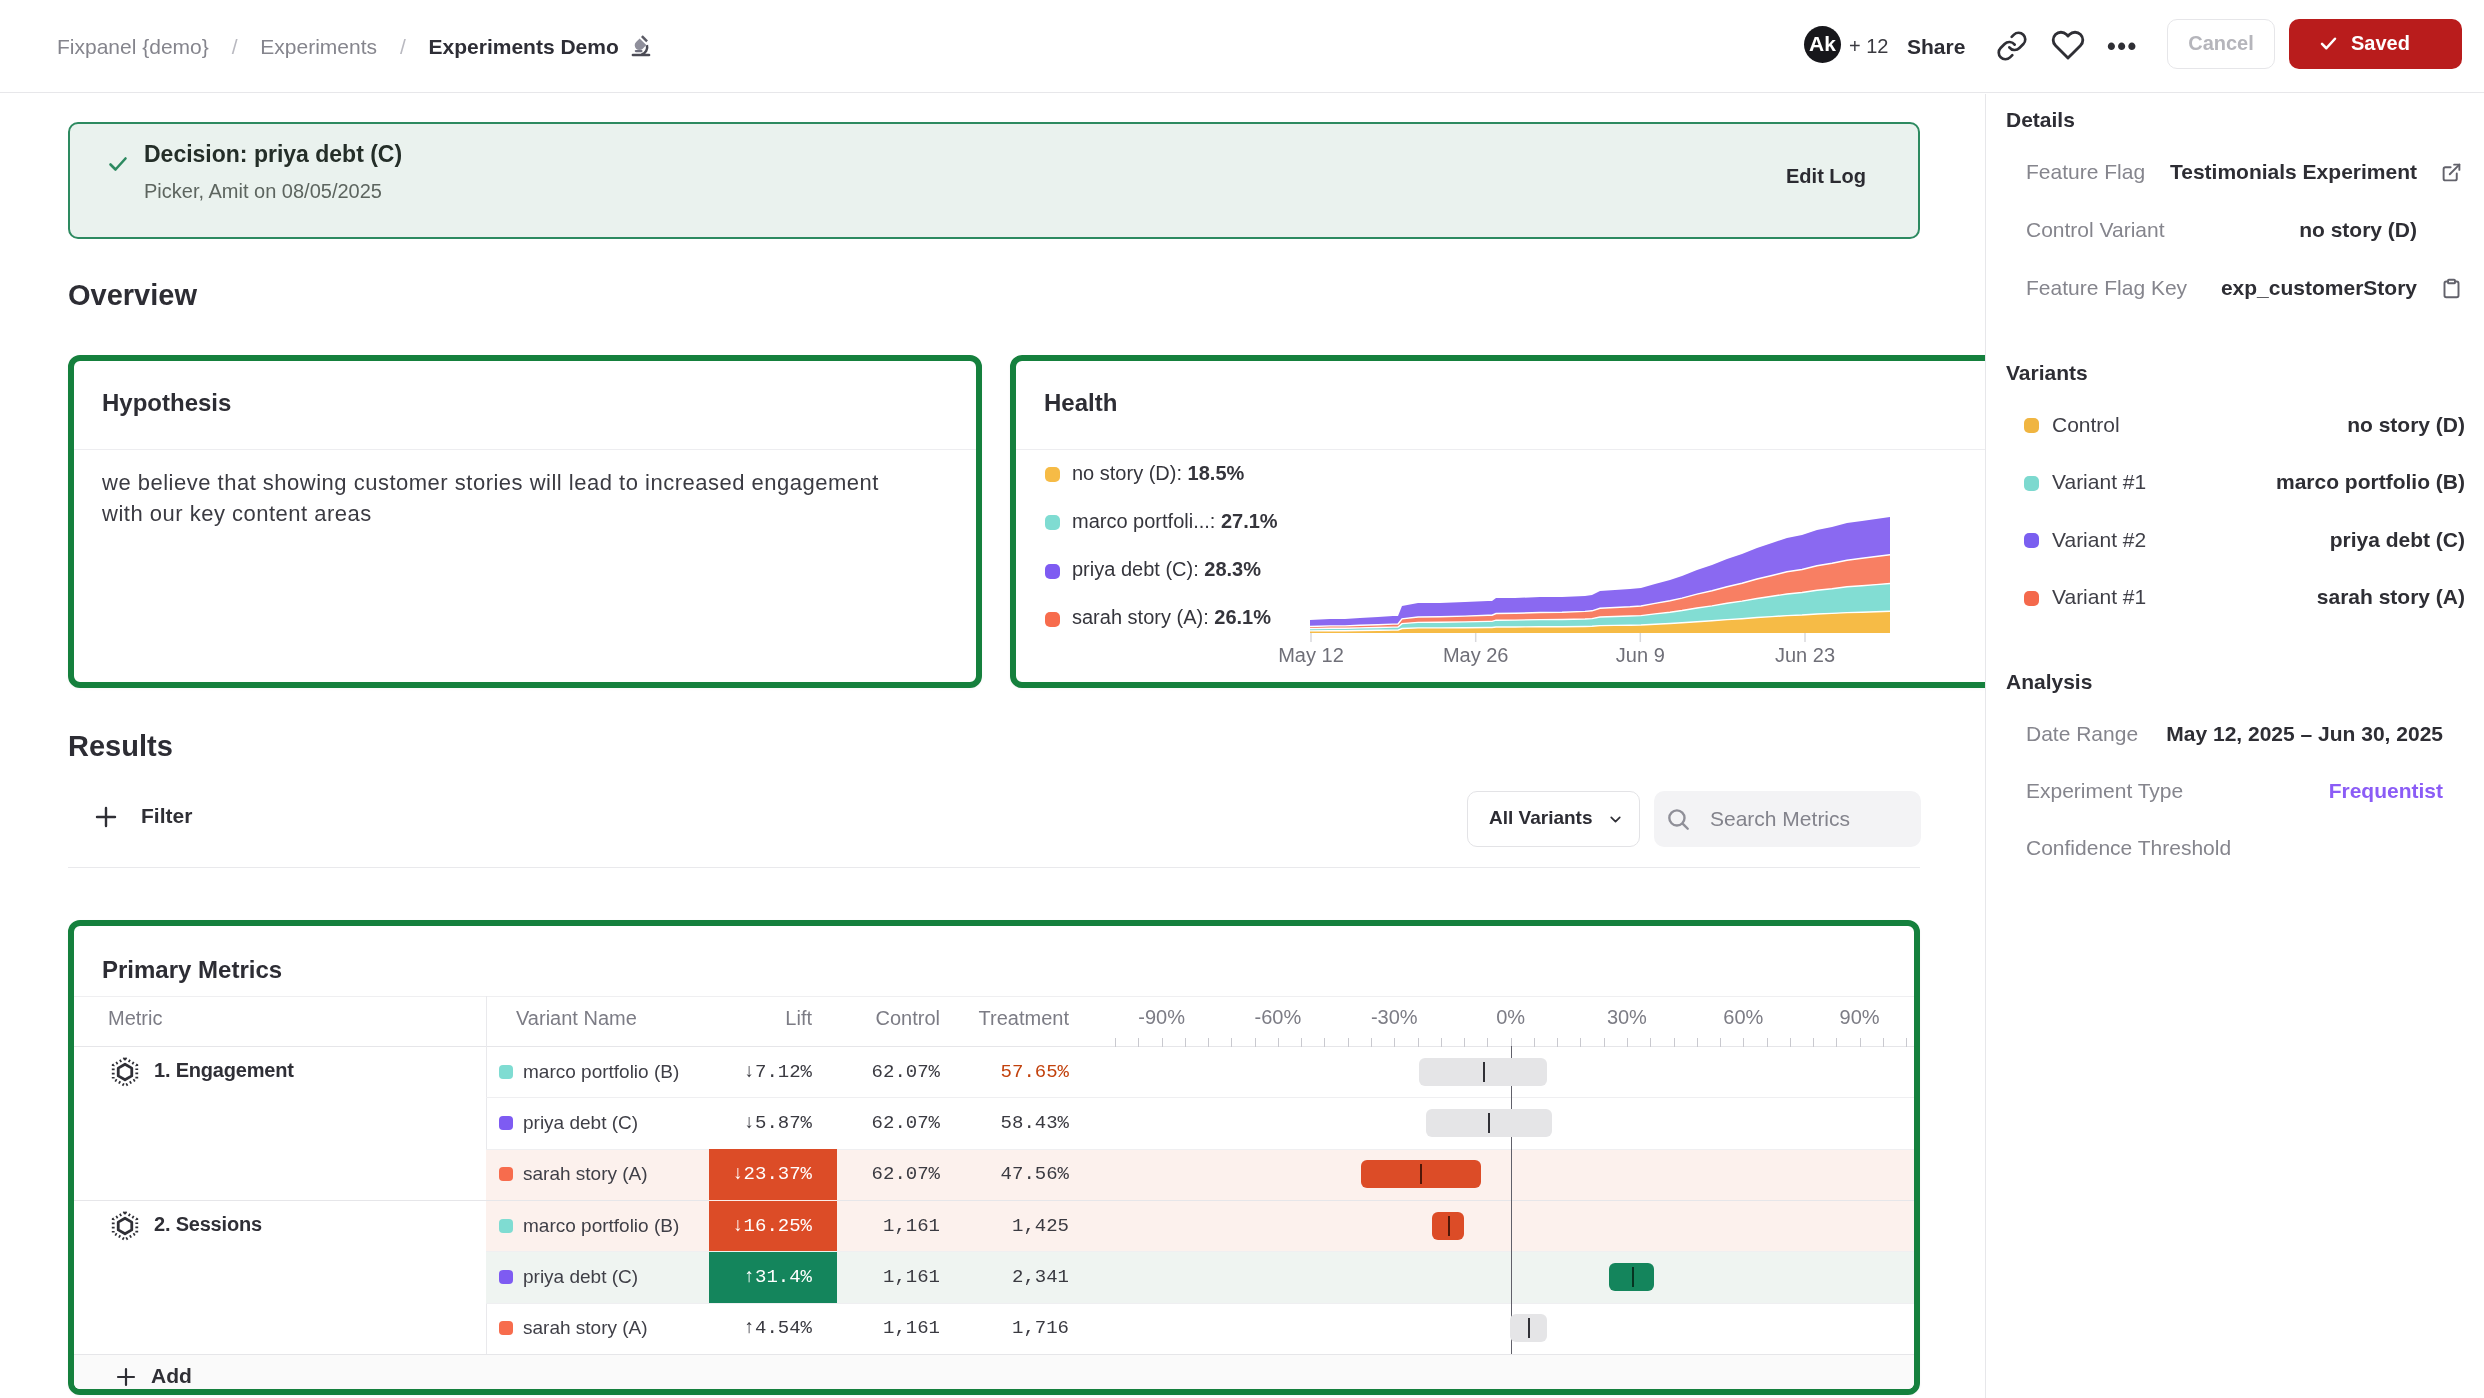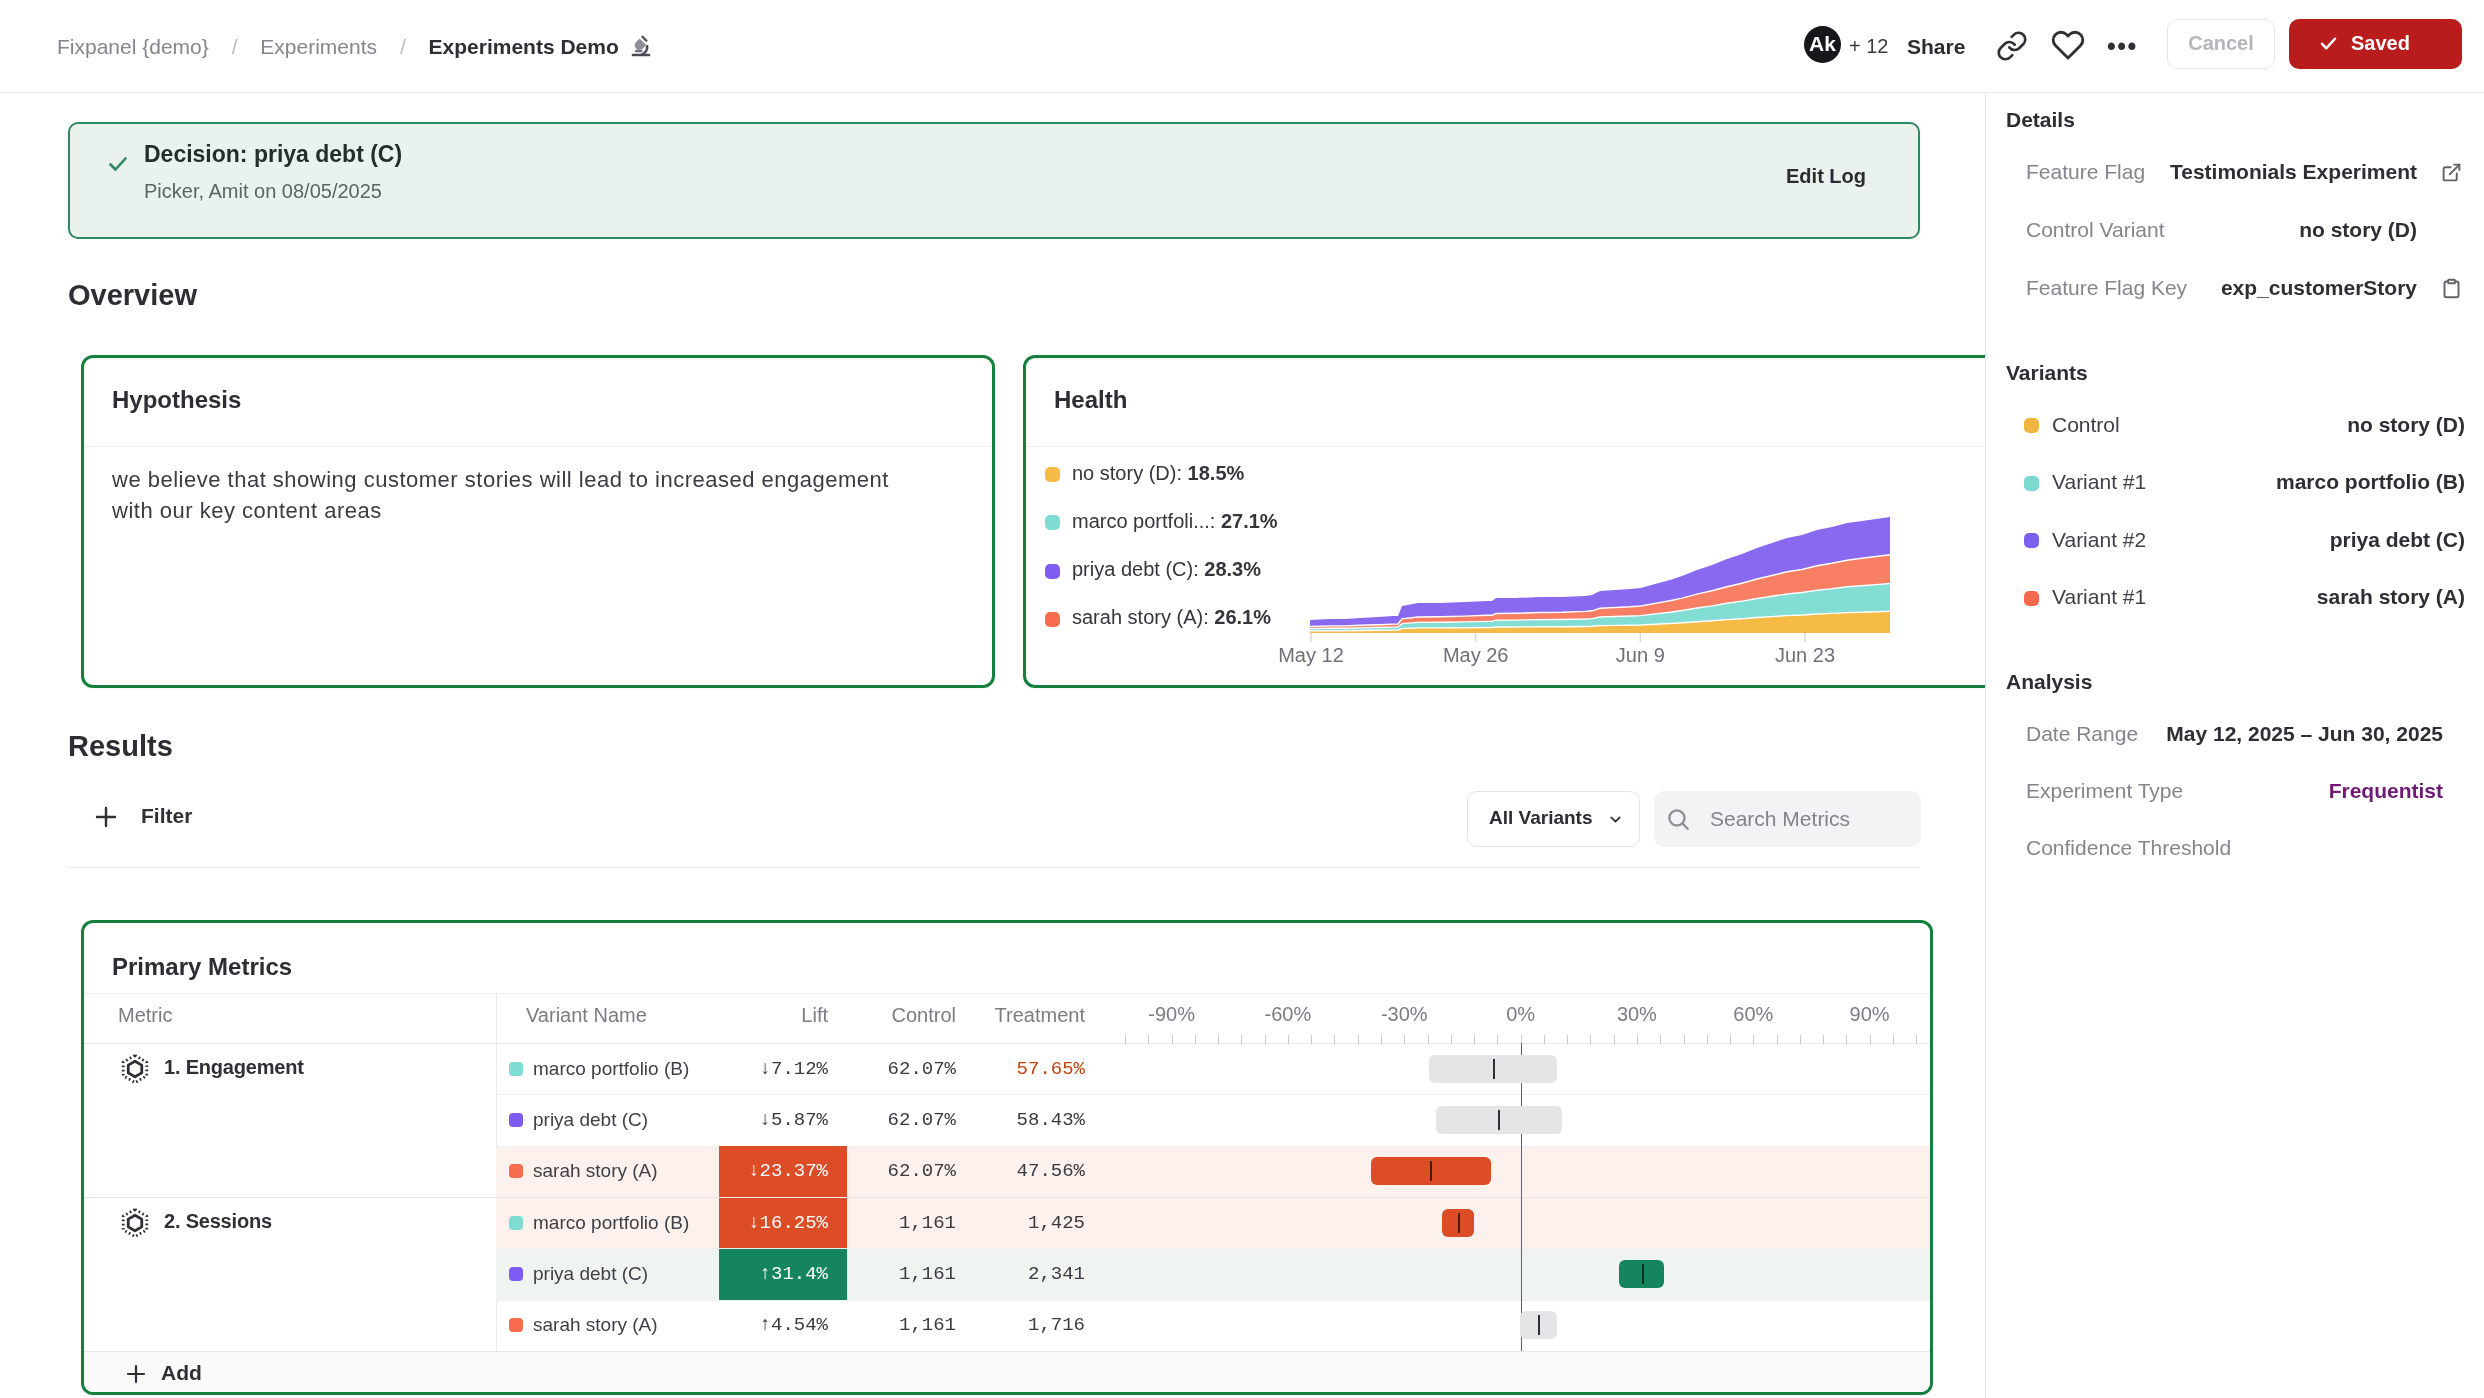--- a/index.html
+++ b/index.html
@@ -1,19 +1,19 @@
 <!DOCTYPE html>
 <html><head><meta charset="utf-8">
 <style>
 * { margin:0; padding:0; box-sizing:border-box; }
 html,body { width:2484px; height:1398px; background:#fff; overflow:hidden;
   font-family:"Liberation Sans", sans-serif; color:#303036; -webkit-font-smoothing:antialiased; }
 .abs { position:absolute; }
 .mono { font-family:"Liberation Mono", monospace; font-size:19px; letter-spacing:0px; }
-.card { position:absolute; background:#fff; border:3px solid #15803d; border-radius:12px; box-shadow:0 1px 3px rgba(20,20,30,0.04);margin-left:13px; }
+.card { position:absolute; background:#fff; border:6px solid #15803d; border-radius:12px; box-shadow:0 1px 3px rgba(20,20,30,0.04); }
 .tick { position:absolute; top:112px; width:1px; height:9px; background:#c9c9cf; }
 .axlab { position:absolute; top:80px; width:120px; text-align:center; font-size:20px; color:#7c7c85; }
 .gray { color:#85858d; }
 </style></head>
 <body>
 
 <div class="abs" style="left:0;top:0;width:2484px;height:93px;border-bottom:1px solid #e7e7ea;background:#fff"></div>
 <div class="abs" style="left:57px;top:0;height:93px;line-height:93px;font-size:21px;white-space:nowrap">
   <span class="gray">Fixpanel {demo}</span>
   <span style="color:#b9b9c0;padding:0 17px">/</span>
@@ -270,14 +270,14 @@
 <div class="abs" style="left:2024px;top:533.0px;width:15px;height:15px;border-radius:5px;background:#7a5ff0"></div>
 <div class="abs" style="left:2052px;top:527.5px;font-size:21px;color:#3f3f47">Variant #2</div>
 <div class="abs" style="right:19px;top:527.5px;font-size:21px;font-weight:700;color:#2e2e34">priya debt (C)</div>
 <div class="abs" style="left:2024px;top:590.5px;width:15px;height:15px;border-radius:5px;background:#f4694c"></div>
 <div class="abs" style="left:2052px;top:585.0px;font-size:21px;color:#3f3f47">Variant #1</div>
 <div class="abs" style="right:19px;top:585.0px;font-size:21px;font-weight:700;color:#2e2e34">sarah story (A)</div>
 <div class="abs" style="left:2006px;top:670px;font-size:21px;font-weight:700;color:#2d2d34">Analysis</div>
 <div class="abs" style="left:2026px;top:722px;font-size:21px;color:#85858d">Date Range</div>
 <div class="abs" style="right:41px;top:722px;font-size:21px;font-weight:700;color:#2e2e34">May 12, 2025 – Jun 30, 2025</div>
 <div class="abs" style="left:2026px;top:779px;font-size:21px;color:#85858d">Experiment Type</div>
-<div class="abs" style="right:41px;top:779px;font-size:21px;font-weight:700;color:#701a75">Frequentist</div>
+<div class="abs" style="right:41px;top:779px;font-size:21px;font-weight:700;color:#8b5cf6">Frequentist</div>
 <div class="abs" style="left:2026px;top:836px;font-size:21px;color:#85858d">Confidence Threshold</div>
 
 </body></html>

